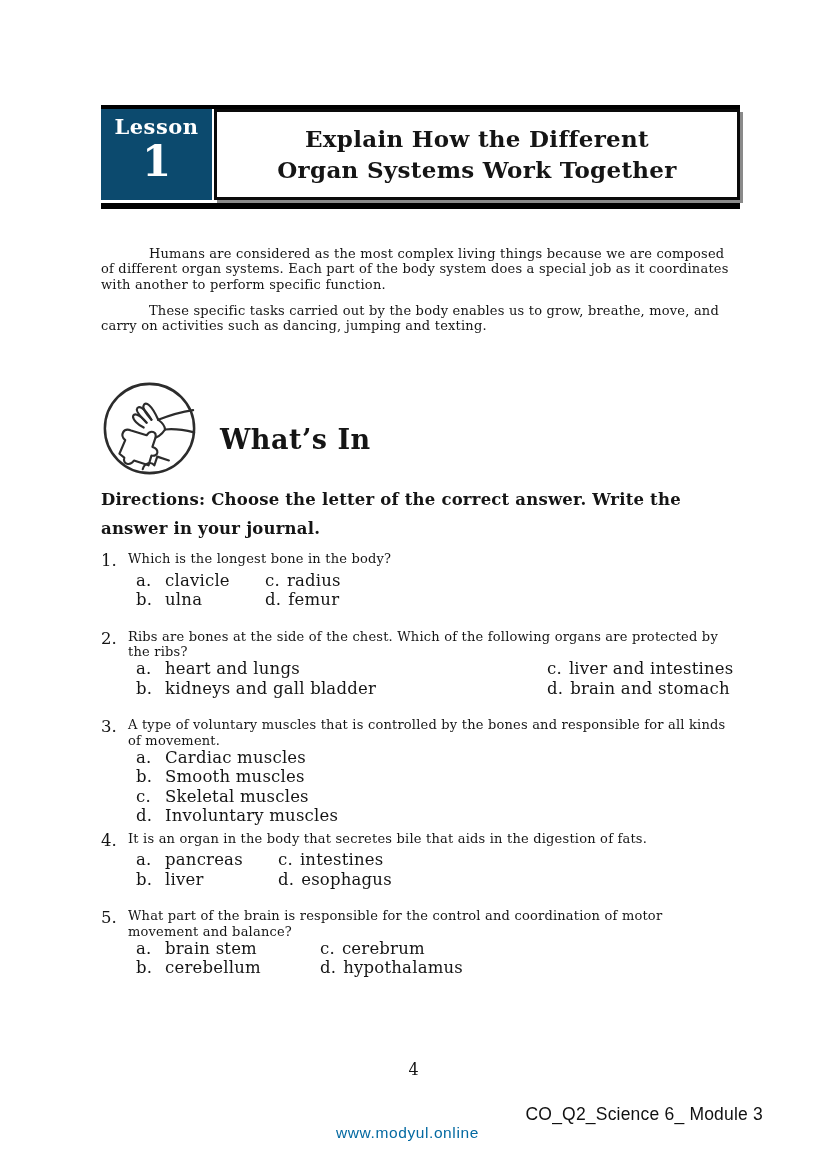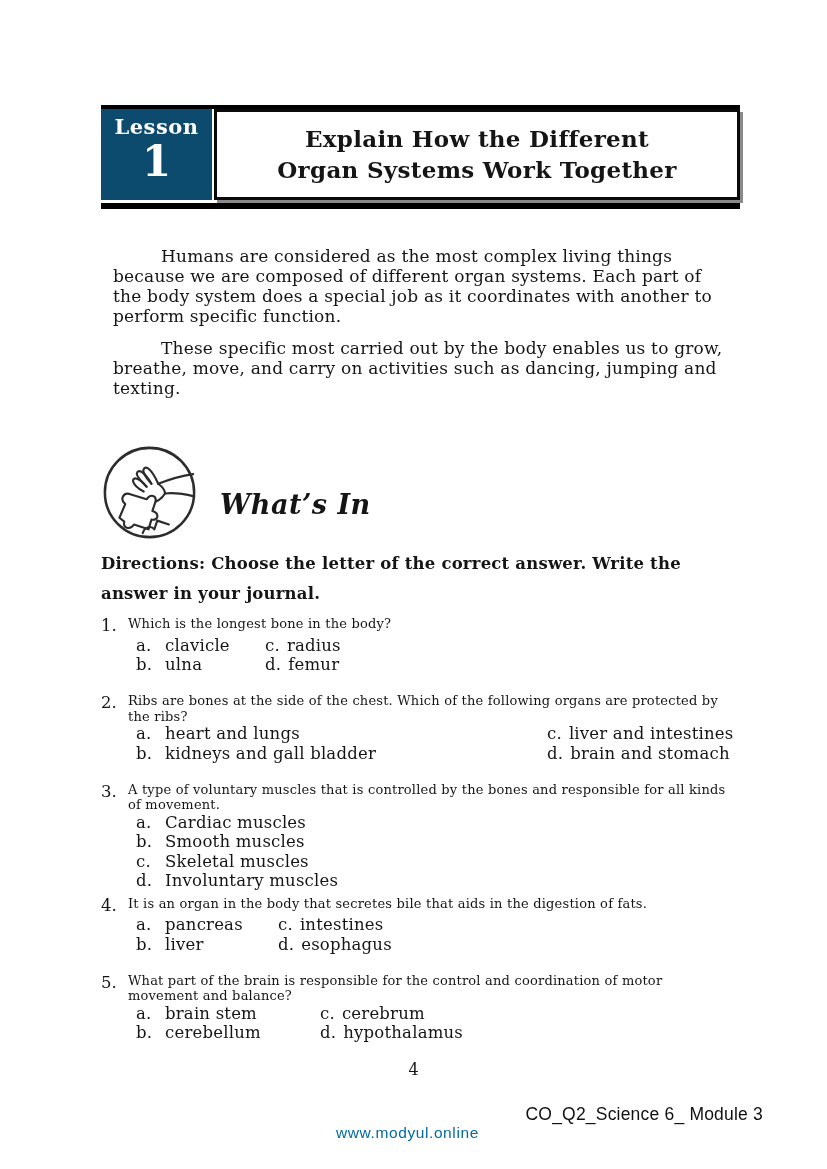--- a/index.html
+++ b/index.html
@@ -37,39 +37,39 @@
     box-shadow:3px 3px 0 #8a8a8a;
     background:#fff;
     display:flex;flex-direction:column;justify-content:center;align-items:center;
     font-weight:bold;font-size:23px;line-height:1.32;
     letter-spacing:0.3px;
     text-align:center;
   }
 
   
   .para{
-    margin:12px;
-    font-size:17px;line-height:1.18;letter-spacing:0.2px;
+    margin:0;
+    font-size:13px;line-height:1.18;letter-spacing:0.2px;
     text-align:left;
   }
   .para.p1{margin-top:37px;}
   .para.p2{margin-top:11px;}
   .para.indent{text-indent:48px;}
 
   
   .section-head{
     margin-top:46px;
     display:flex;align-items:center;
     height:97px;
   }
   .icon-wrap{width:97px;height:97px;flex:0 0 97px;display:block;}
   .icon-wrap svg{width:97px;height:97px;display:block;}
   .section-title{
     margin-left:22px;
-    font-weight:bold;font-style:italic;
+    font-weight:bold;
     font-size:27px;letter-spacing:0.5px;
     transform:translateY(-6px);
     margin-top:35px;
   }
 
   
   .directions{
     margin:8px 0 0 0;
     max-width:600px;
     font-weight:bold;font-size:16.5px;line-height:1.78;letter-spacing:0.2px;
@@ -125,21 +125,21 @@
         <div class="lesson-label">Lesson</div>
         <div class="lesson-number">1</div>
       </div>
       <div class="title-box">
         <div>Explain How the Different</div>
         <div>Organ Systems Work Together</div>
       </div>
     </div>
 
     <p class="para p1 indent">Humans are considered as the most complex living things because we are composed of different organ systems. Each part of the body system does a special job as it coordinates with another to perform specific  function.</p>
-    <p class="para p2 indent">These specific most carried out by the body enables us to grow, breathe, move, and carry on activities such as dancing, jumping and texting.</p>
+    <p class="para p2 indent">These specific tasks carried out by the body enables us to grow, breathe, move, and carry on activities such as dancing, jumping and texting.</p>
 
     <div class="section-head">
       <span class="icon-wrap">
         <svg viewBox="0 0 100 100" fill="none" stroke="#2c2c2c" stroke-width="2.2" stroke-linecap="round" stroke-linejoin="round">
           <circle cx="50" cy="50" r="46" stroke-width="2.6"></circle>
 
           <path d="M95,31 C81,33 69,37 59,41"></path>
           <path d="M96,54 C84,51 75,50 66,51"></path>
 
           <path d="M59,41 C52,25 46,22 44,26 C42,29 47,35 52,41"></path>

